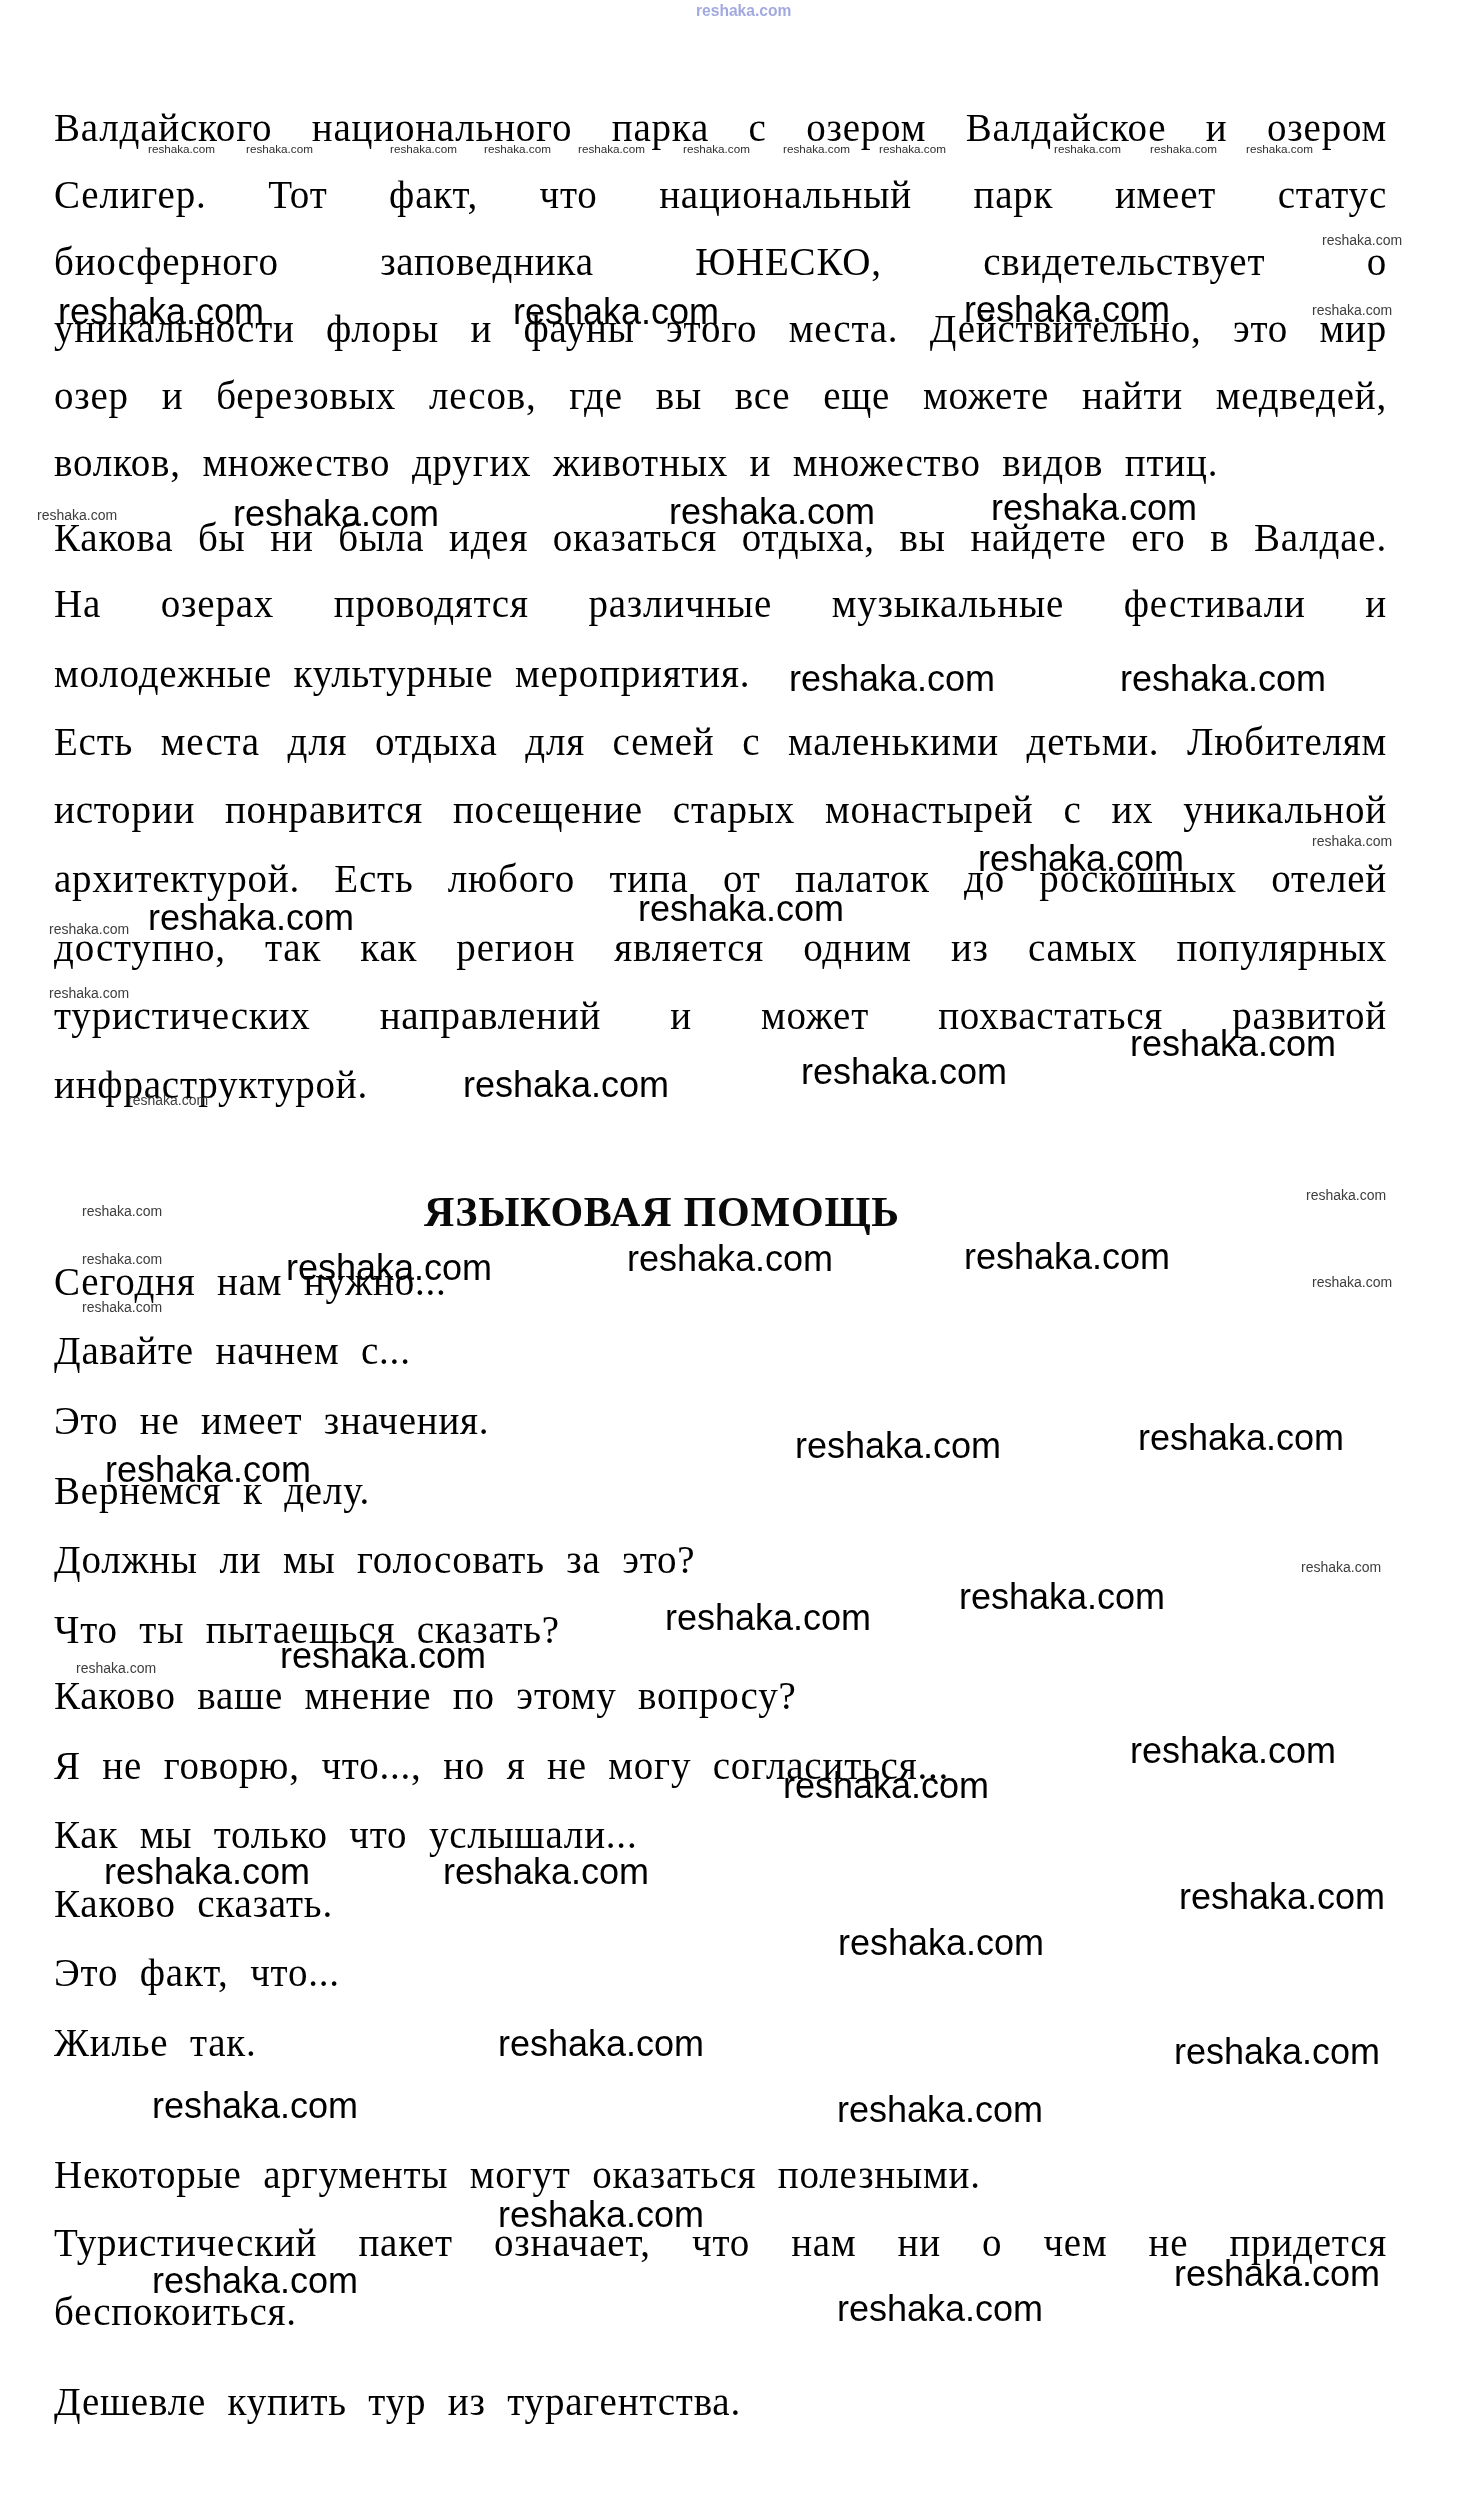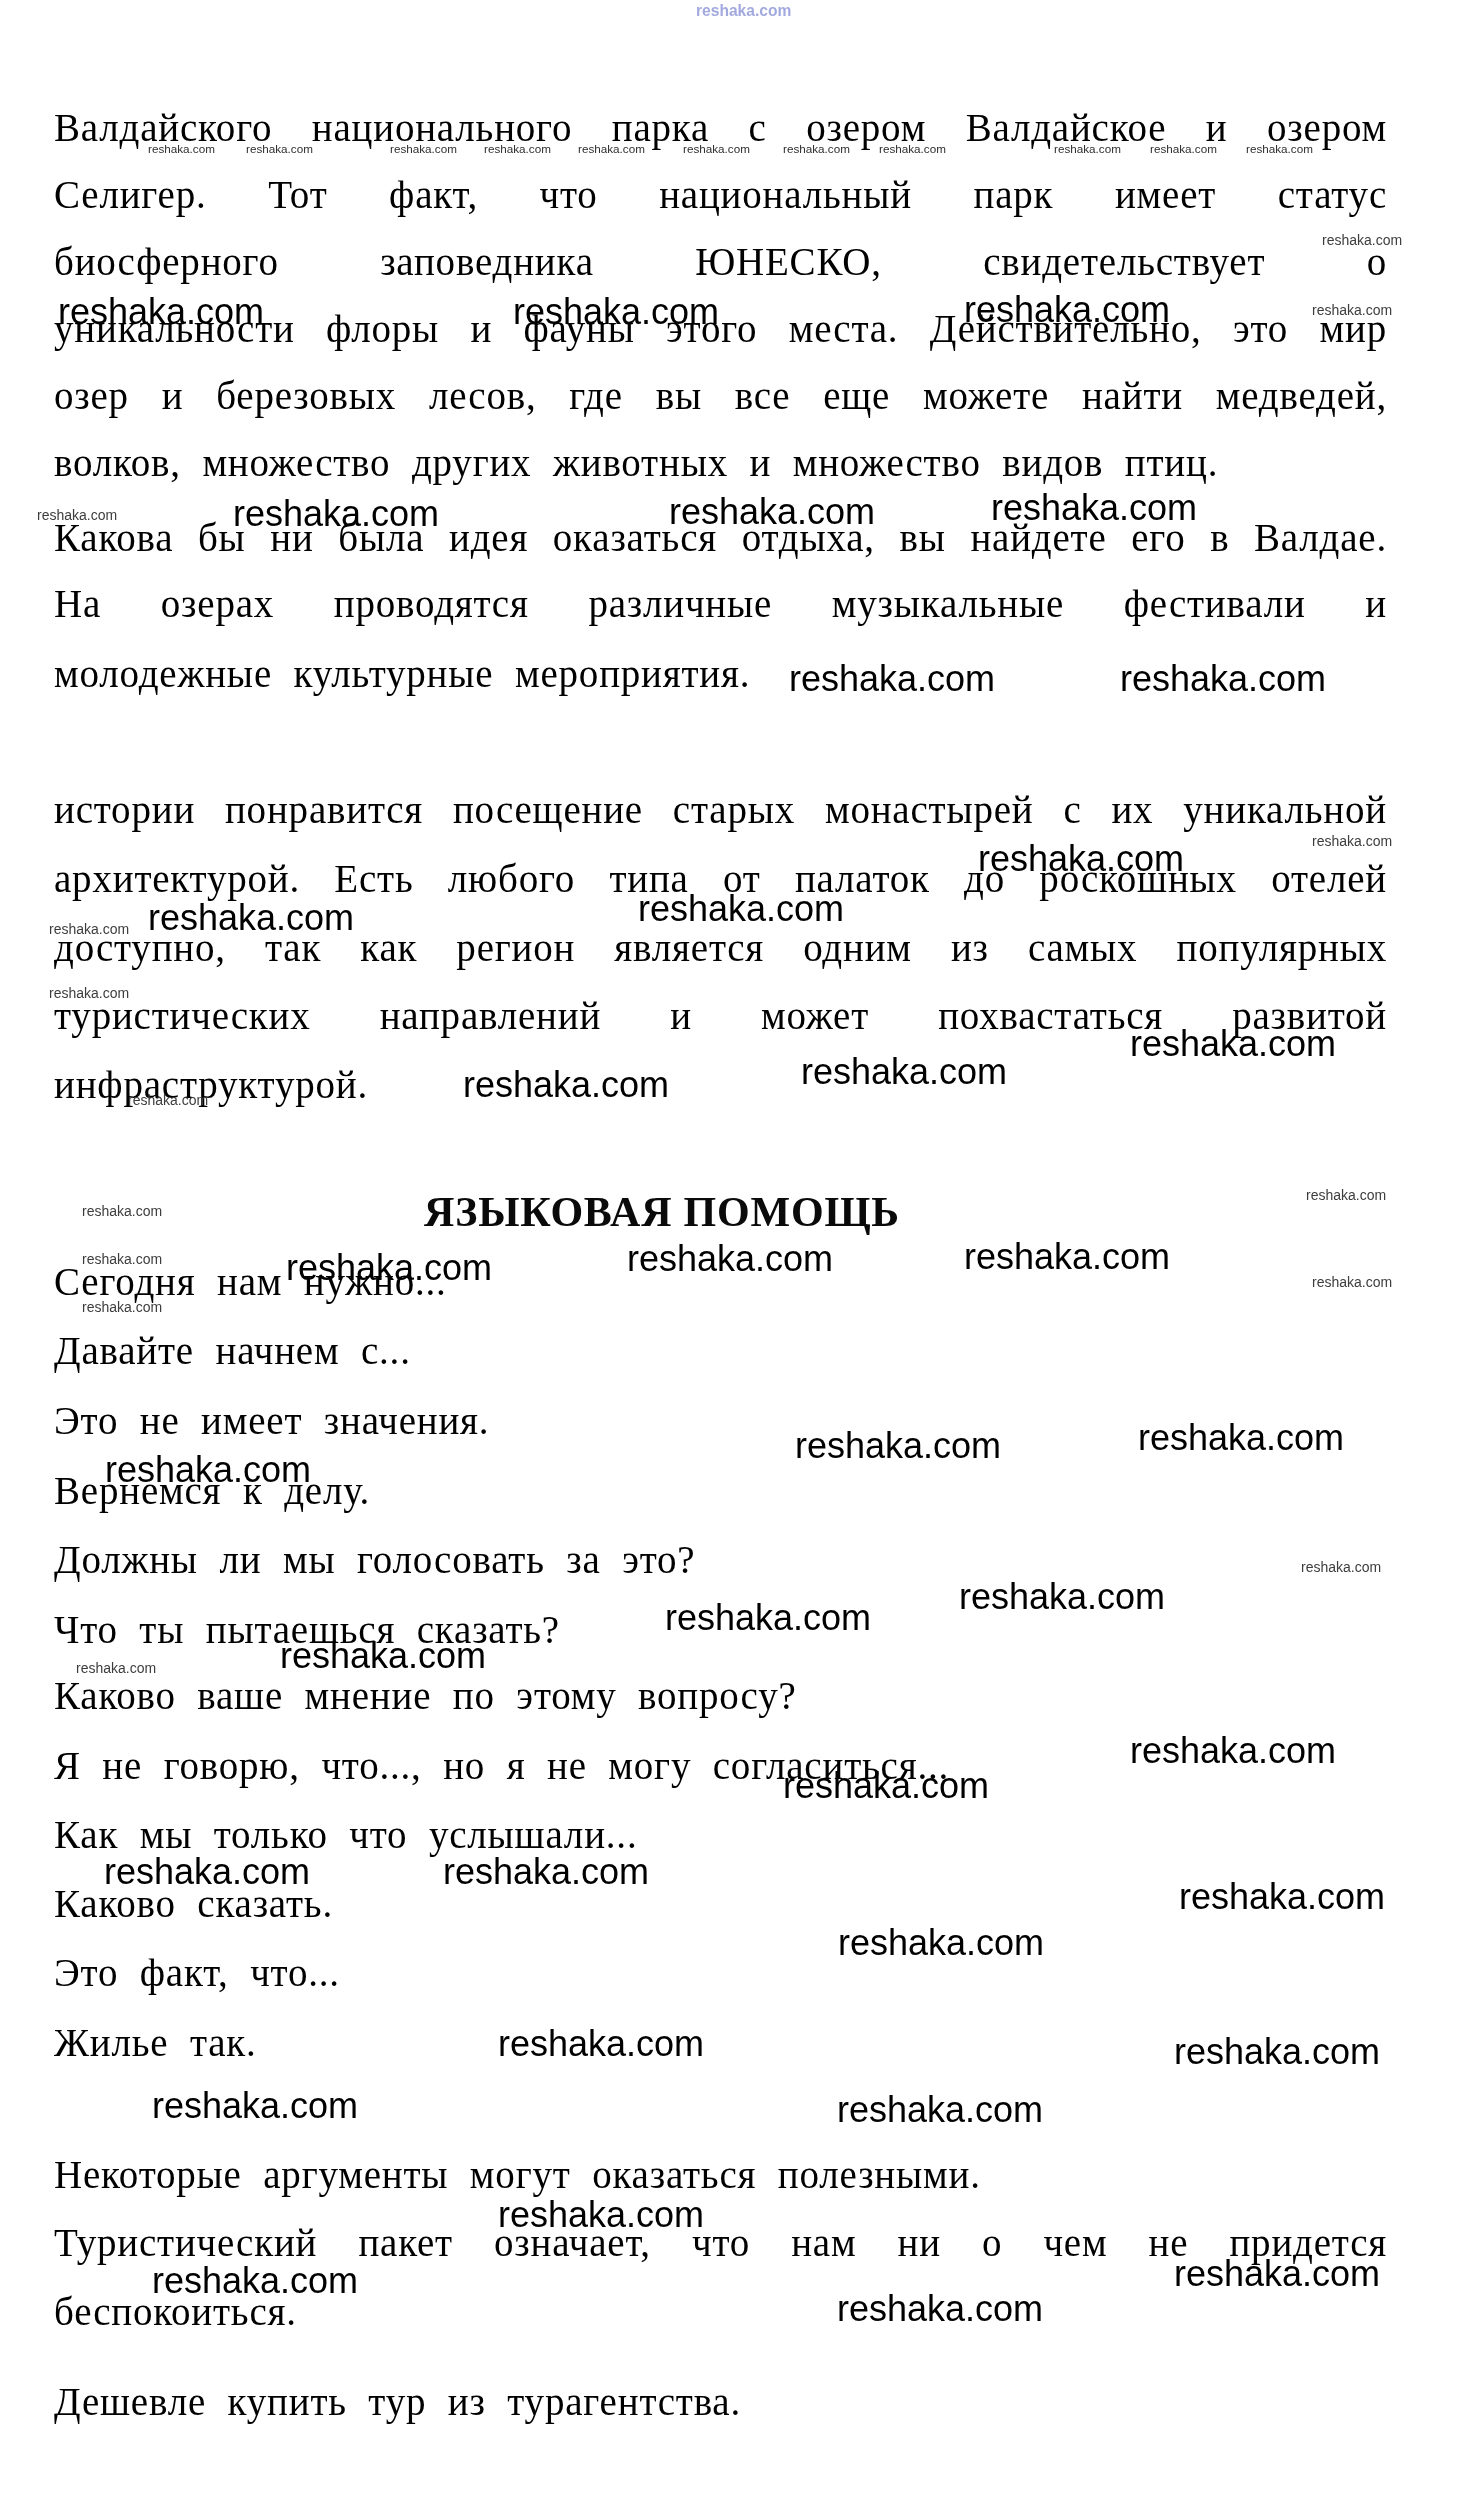--- a/index.html
+++ b/index.html
@@ -60,20 +60,21 @@
   <div class="ln just" style="top:174px">Селигер. Тот факт, что национальный парк имеет статус</div>
   <div class="ln just" style="top:241px">биосферного заповедника ЮНЕСКО, свидетельствует о</div>
   <div class="ln just" style="top:308px">уникальности флоры и фауны этого места. Действительно, это мир</div>
   <div class="ln just" style="top:375px">озер и березовых лесов, где вы все еще можете найти медведей,</div>
   <div class="ln" style="top:442px">волков, множество других животных и множество видов птиц.</div>
 
   <div class="ln just" style="top:517px">Какова бы ни была идея оказаться отдыха, вы найдете его в Валдае.</div>
   <div class="ln just" style="top:583px">На озерах проводятся различные музыкальные фестивали и</div>
   <div class="ln" style="top:653px">молодежные культурные мероприятия.</div>
 
+  <div class="ln just" style="top:721px">Есть места для отдыха для семей с маленькими детьми. Любителям</div>
   <div class="ln just" style="top:789px">истории понравится посещение старых монастырей с их уникальной</div>
   <div class="ln just" style="top:858px">архитектурой. Есть любого типа от палаток до роскошных отелей</div>
   <div class="ln just" style="top:927px">доступно, так как регион является одним из самых популярных</div>
   <div class="ln just" style="top:995px">туристических направлений и может похвастаться развитой</div>
   <div class="ln" style="top:1064px">инфраструктурой.</div>
 
   <div class="heading" style="top:1188px">ЯЗЫКОВАЯ ПОМОЩЬ</div>
 
   <div class="ln" style="top:1261px">Сегодня нам нужно...</div>
   <div class="ln" style="top:1330px">Давайте начнем с...</div>

